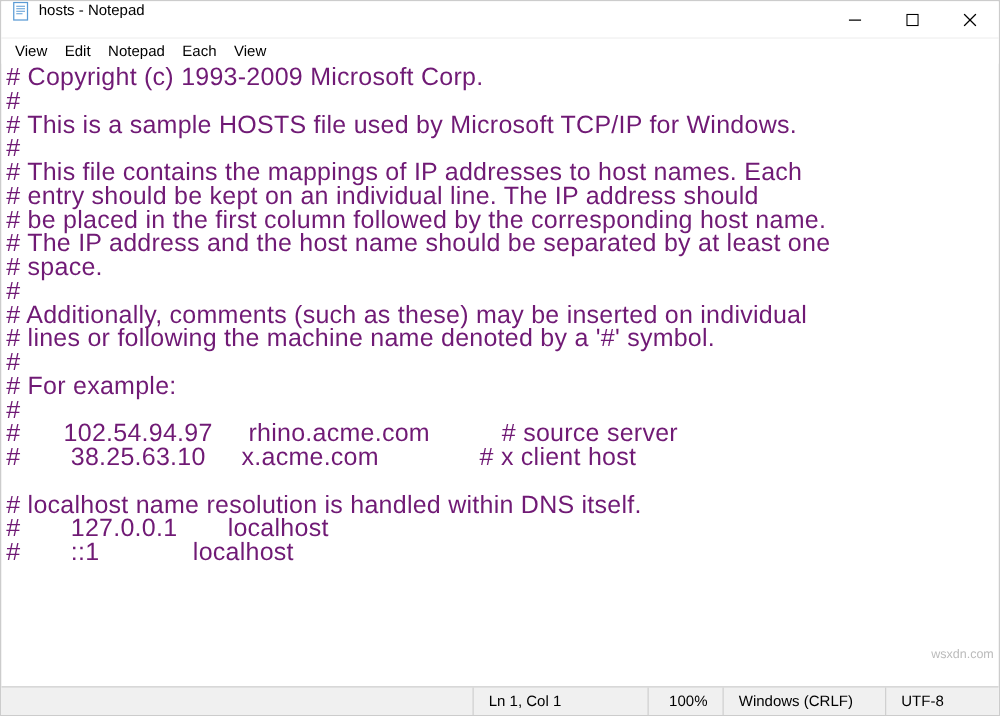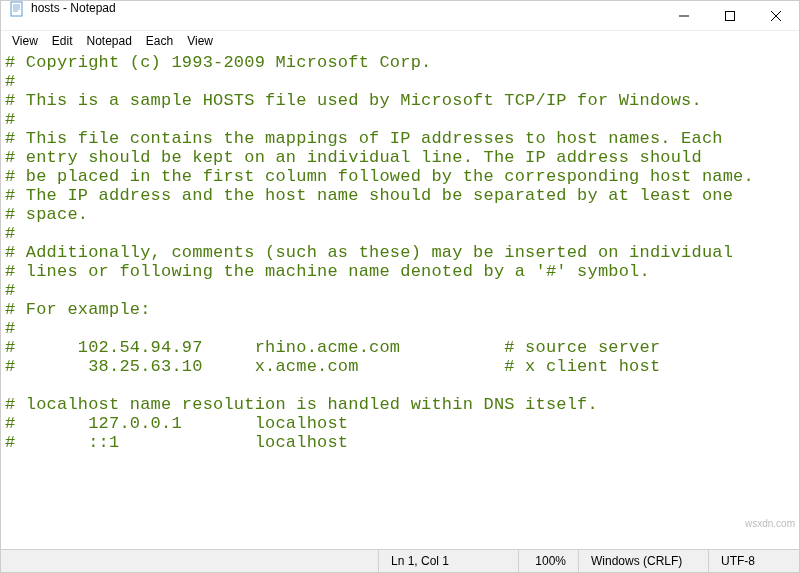--- a/index.html
+++ b/index.html
@@ -54,27 +54,27 @@
     .menu-item {
       padding: 2px 7px;
       cursor: default;
     }
     .editor {
       position: absolute;
       top: 50px;
       left: 0;
       right: 0;
       bottom: 23px;
-      font-family: Liberation Mono, monospace;
-      font-size: 17px;
+      font-family: Liberation Sans, sans-serif;
+      font-size: 20px;
       line-height: 19px;
       white-space: pre;
       padding: 2px 4px;
       overflow: hidden;
-      color: #4d7c0f;
+      color: #701a75;
       letter-spacing: 0.2px;
     }
     .statusbar {
       position: absolute;
       bottom: 0;
       left: 0;
       right: 0;
       height: 23px;
       background: #f0f0f0;
       border-top: 1px solid #d0d0d0;

